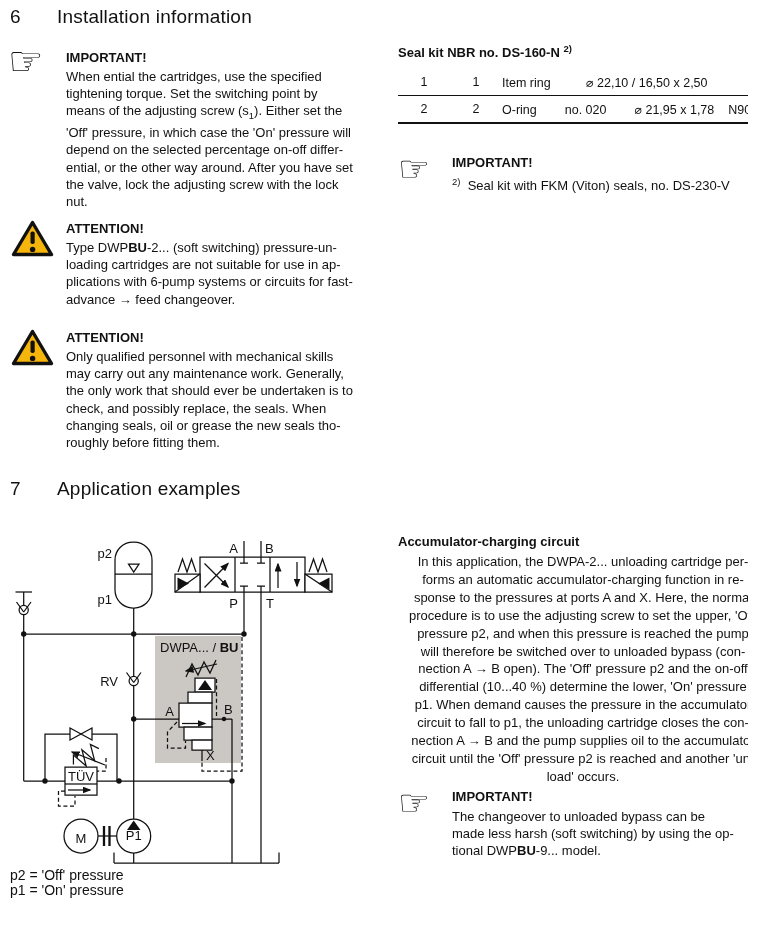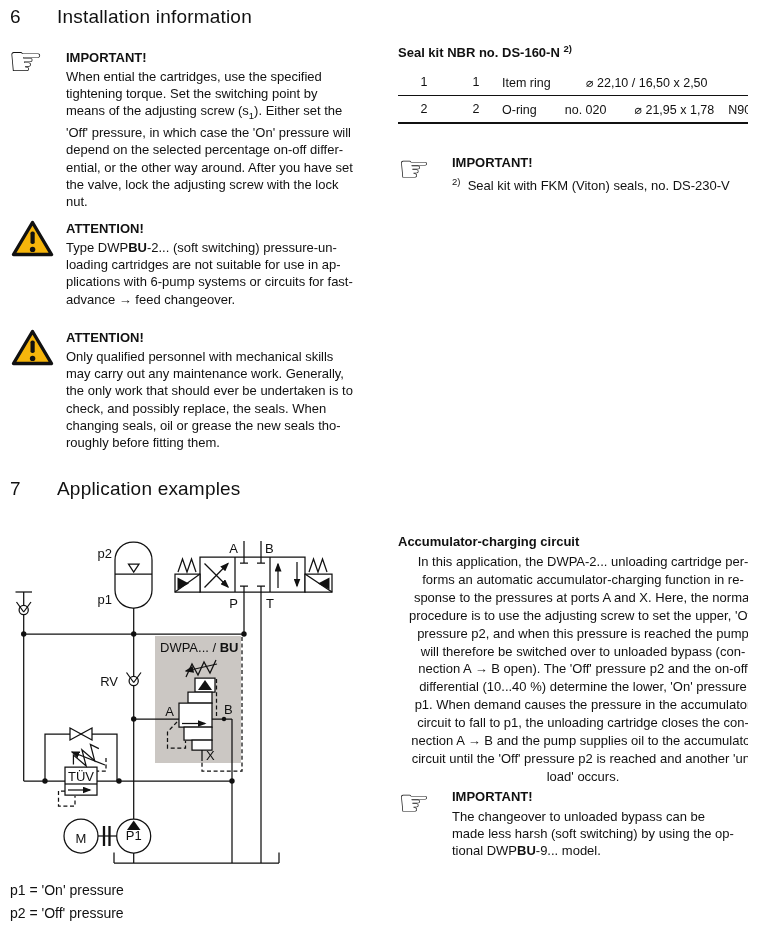--- a/index.html
+++ b/index.html
@@ -223,21 +223,21 @@
       <text x="172" y="716" text-anchor="end">A</text>
       <text x="222" y="714">B</text>
       <text x="204" y="760">X</text>
       <text x="79" y="781" text-anchor="middle" font-size="11.5">TÜV</text>
       <text x="79" y="843" text-anchor="middle" font-size="19">M</text>
       <text x="131.7" y="840" text-anchor="middle" font-size="10">P1</text>
     </g>
   </svg>
 
   <div class="abs caption" style="left:10px;top:882px;">p1 = 'On' pressure</div>
-  <div class="abs caption" style="left:10px;top:905px;">p2 = 'Off' pressure</div>
+  <div class="abs caption" style="left:10px;top:867px;">p2 = 'Off' pressure</div>
 
   <div class="abs note-title" style="left:398px;top:534px;">Accumulator-charging circuit</div>
   <div class="abs body-text-r" style="left:398px;top:553px;width:370px;text-align:center;">In this application, the DWPA-2... unloading cartridge per-
 forms an automatic accumulator-charging function in re-
 sponse to the pressures at ports A and X. Here, the normal
 procedure is to use the adjusting screw to set the upper, 'Off'
 pressure p2, and when this pressure is reached the pump
 will therefore be switched over to unloaded bypass (con-
 nection A → B open). The 'Off' pressure p2 and the on-off
 differential (10...40 %) determine the lower, 'On' pressure

